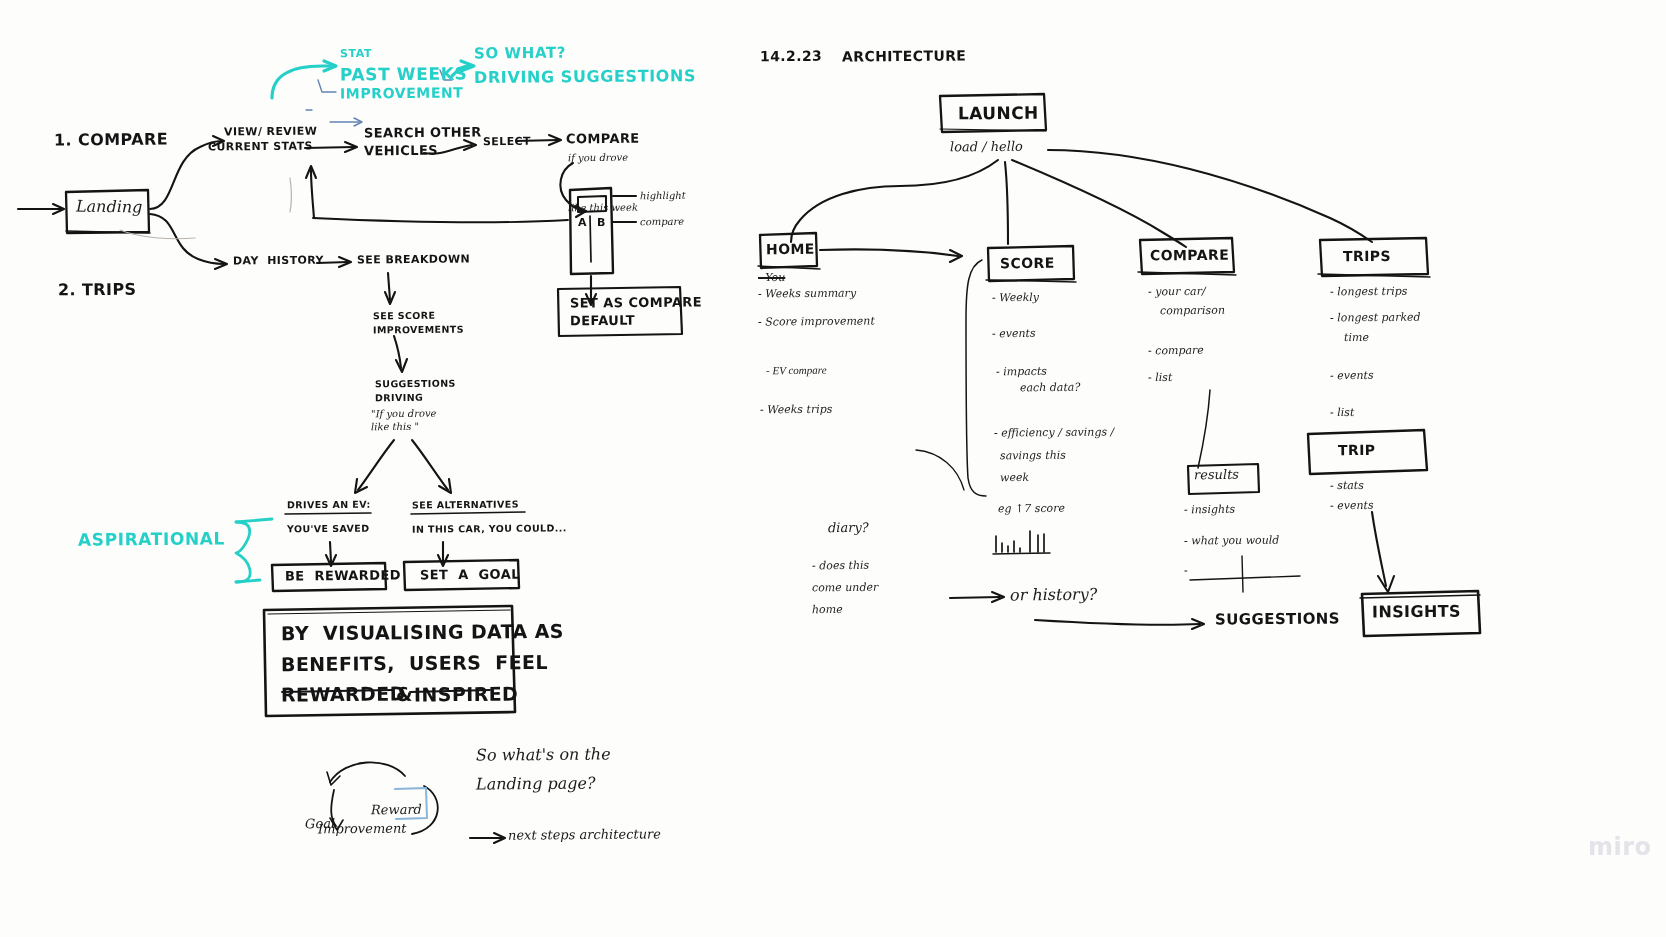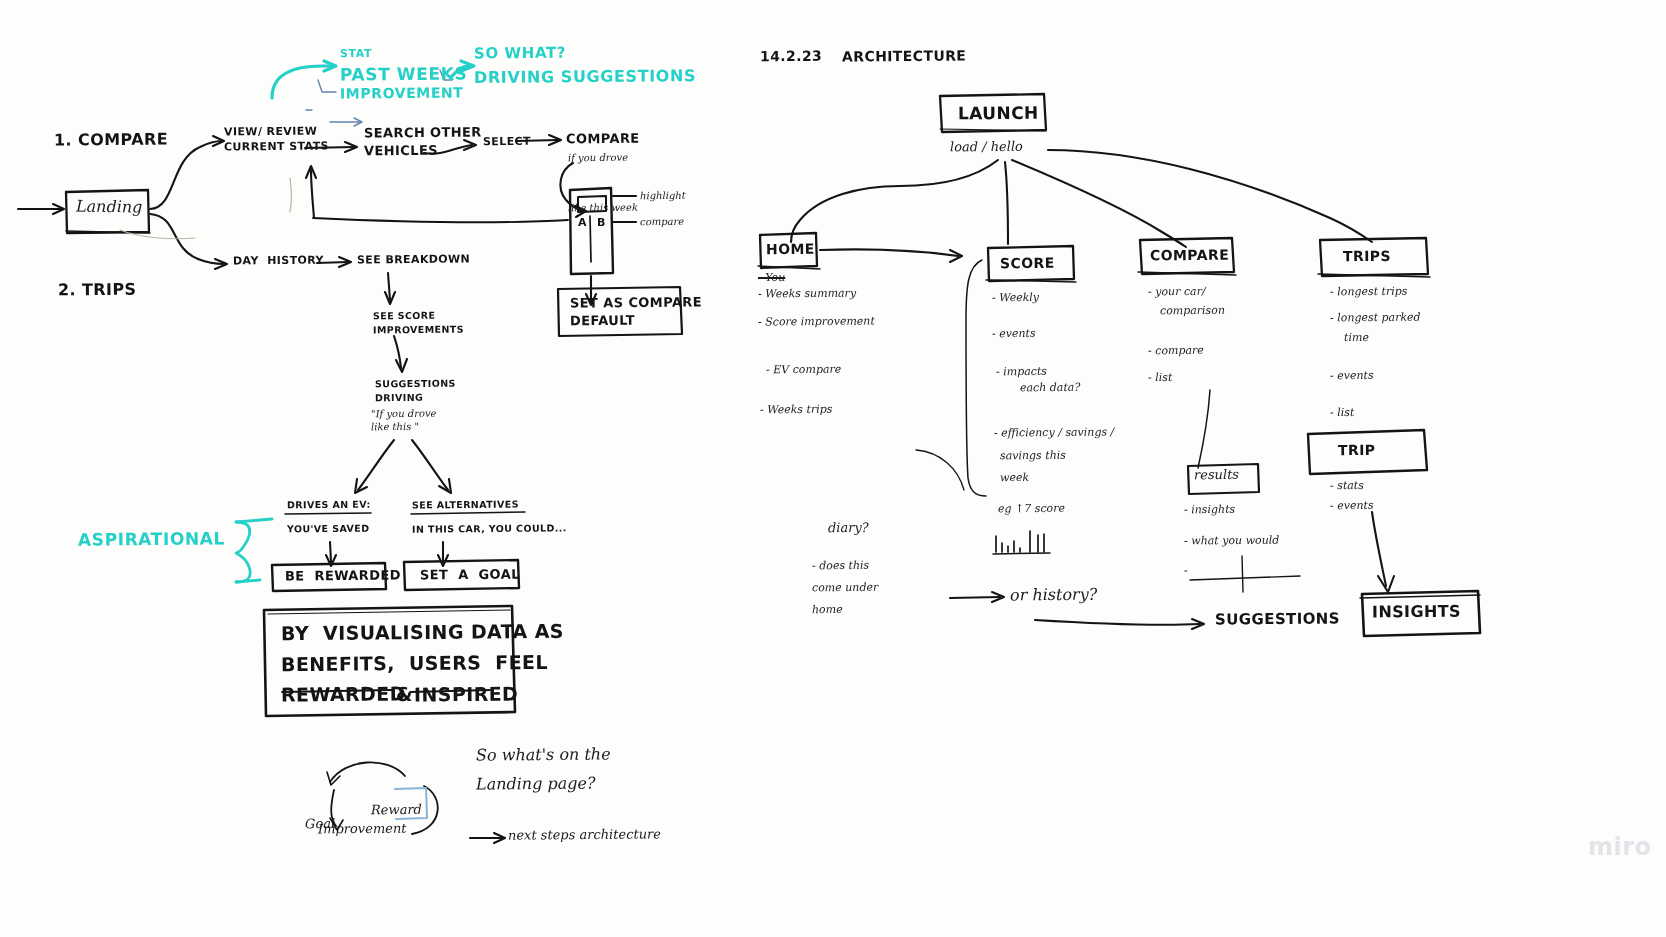--- a/index.html
+++ b/index.html
@@ -252,21 +252,21 @@
   <div class="lbl teal rot-3" style="left:474px; top:45px; font-size:15px;">SO WHAT?</div>
   <div class="lbl teal rot-3" style="left:474px; top:68px; font-size:16px;">DRIVING SUGGESTIONS</div>
   <div class="lbl teal rot-3" style="left:78px; top:530px; font-size:17px;">ASPIRATIONAL</div>
 
   <div class="lbl caps lg rot-3" style="left:54px; top:131px;">1. COMPARE</div>
   <div class="lbl caps lg rot-3" style="left:58px; top:281px;">2. TRIPS</div>
 
   <div class="lbl pen lg rot-2" style="left:76px; top:198px;">Landing</div>
 
   <div class="lbl caps sm rot-3" style="left:224px; top:126px;">VIEW/ REVIEW</div>
-  <div class="lbl caps sm rot-3" style="left:224px; top:141px;">CURRENT STATS</div>
+  <div class="lbl caps sm rot-3" style="left:208px; top:141px;">CURRENT STATS</div>
 
   <div class="lbl caps rot-3" style="left:364px; top:126px;">SEARCH OTHER</div>
   <div class="lbl caps rot-3" style="left:364px; top:144px;">VEHICLES</div>
 
   <div class="lbl caps sm rot-3" style="left:483px; top:136px;">SELECT</div>
 
   <div class="lbl caps rot-3" style="left:566px; top:132px;">COMPARE</div>
   <div class="lbl pen xs rot-3" style="left:568px; top:152px;">if you drove</div>
   <div class="lbl pen xs rot-3" style="left:568px; top:166px;margin-top:36px;">like this week</div>
 
@@ -314,21 +314,21 @@
   <div class="lbl caps rot-3" style="left:760px; top:48px; font-size:14px;">14.2.23</div>
   <div class="lbl caps rot-3" style="left:842px; top:48px; font-size:14px;">ARCHITECTURE</div>
 
   <div class="lbl caps rot-3" style="left:958px; top:104px; font-size:17px;">LAUNCH</div>
   <div class="lbl pen rot-3" style="left:950px; top:140px;">load / hello</div>
 
   <div class="lbl caps rot-3" style="left:766px; top:241px; font-size:14px;">HOME</div>
   <div class="lbl pen sm strike rot-3" style="left:758px; top:272px;">- You</div>
   <div class="lbl pen sm rot-3" style="left:758px; top:288px;">- Weeks summary</div>
   <div class="lbl pen sm rot-3" style="left:758px; top:316px;">- Score improvement</div>
-  <div class="lbl pen sm rot-3" style="left:766px; top:364px;">- EV compare</div>
+  <div class="lbl pen sm rot-3" style="left:766px; top:364px;font-family:Liberation Serif, serif;">- EV compare</div>
   <div class="lbl pen sm rot-3" style="left:760px; top:404px;">- Weeks trips</div>
 
   <div class="lbl caps rot-3" style="left:1000px; top:255px; font-size:14px;">SCORE</div>
   <div class="lbl pen sm rot-3" style="left:992px; top:292px;">- Weekly</div>
   <div class="lbl pen sm rot-3" style="left:992px; top:328px;">- events</div>
   <div class="lbl pen sm rot-3" style="left:996px; top:366px;">- impacts</div>
   <div class="lbl pen sm rot-3" style="left:1020px; top:382px;">each data?</div>
   <div class="lbl pen sm rot-3" style="left:994px; top:427px;">- efficiency / savings /</div>
   <div class="lbl pen sm rot-3" style="left:1000px; top:450px;">savings this</div>
   <div class="lbl pen sm rot-3" style="left:1000px; top:472px;">week</div>

